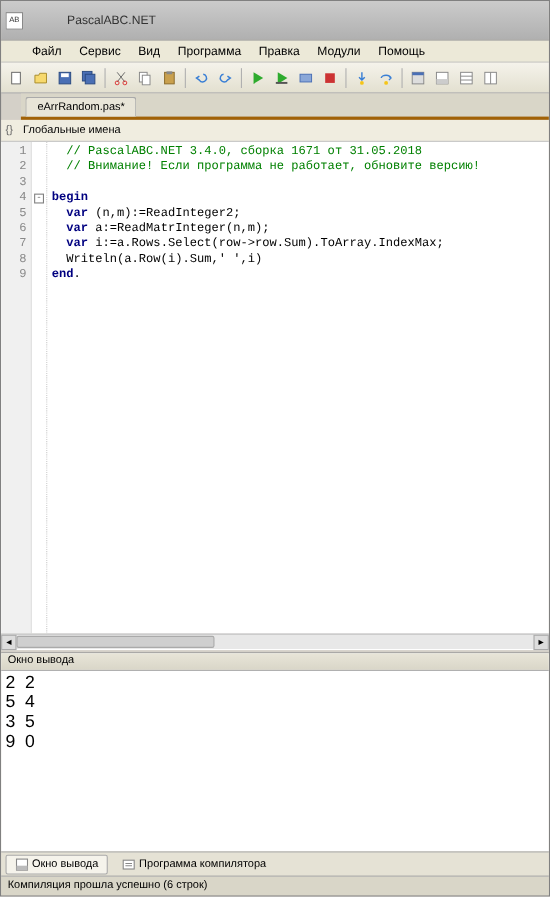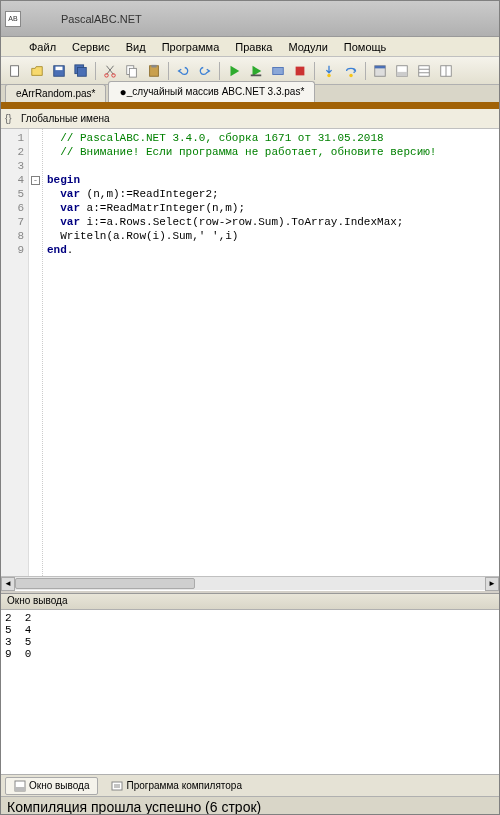--- a/index.html
+++ b/index.html
@@ -63,21 +63,22 @@
     cursor: default;
   }
   .tbtn svg { width: 14px; height: 14px; }
   .tsep { width: 1px; height: 18px; background: #b0b0b0; margin: 0 2px; }
   .tabbar {
     height: 24px;
     background: #d9d6c8;
     display: flex;
     align-items: flex-end;
     padding: 0 4px;
-    border-bottom: 7px solid #a16207;
+    border-bottom: 3px solid #a16207;
+    margin-left: 18px;
   }
   .tab {
     padding: 3px 10px;
     font-size: 10px;
     background: #e8e5d8;
     border: 1px solid #aaa;
     border-bottom: none;
     border-radius: 3px 3px 0 0;
     margin-right: 2px;
     cursor: default;
@@ -190,22 +191,22 @@
   }
   .outhead {
     height: 16px;
     background: linear-gradient(to bottom, #e8e5d8, #d9d6c8);
     border-bottom: 1px solid #b0b0b0;
     padding: 1px 6px;
     font-size: 10px;
   }
   .outbody {
     flex: 1;
-    font-family: Liberation Mono, monospace;
-    font-size: 11px;
+    font-family: Liberation Sans, sans-serif;
+    font-size: 16px;
     padding: 2px 4px;
     white-space: pre;
   }
   .bottomtabs {
     height: 22px;
     background: #e5e2d5;
     display: flex;
     align-items: center;
     padding: 0 4px;
     gap: 4px;
@@ -224,21 +225,21 @@
   .btab.active {
     background: #f5f3eb;
     border-color: #aaa;
   }
   .btab .bi { width: 12px; height: 12px; }
   .statusbar {
     height: 18px;
     background: #d9d6c8;
     border-top: 1px solid #b0b0b0;
     padding: 2px 6px;
-    font-size: 14px;
+    font-size: 10px;
   }
 </style>
 </head>
 <body>
 
 <div class="titlebar">
   <div class="ticon">AB</div>
   <span>PascalABC.NET</span>
 </div>
 
@@ -365,23 +366,20 @@
       <svg viewBox="0 0 16 16">
         <rect x="2" y="2" width="12" height="12" fill="#fff" stroke="#888"></rect>
         <line x1="8" y1="2" x2="8" y2="14" stroke="#888"></line>
       </svg>
     </div>
 </div>
 
 <div class="tabbar">
   <div class="tab">
     <span>eArrRandom.pas*</span>
-  </div>
-  <div class="tab active">
-    <span class="dot">●</span><span>_случайный массив ABC.NET 3.3.pas*</span>
   </div>
 </div>
 
 <div class="globals">
   <span class="bicon">{}</span>
   <span>Глобальные имена</span>
 </div>
 
 <div class="editor">
   <div class="gutter" id="gutter">

